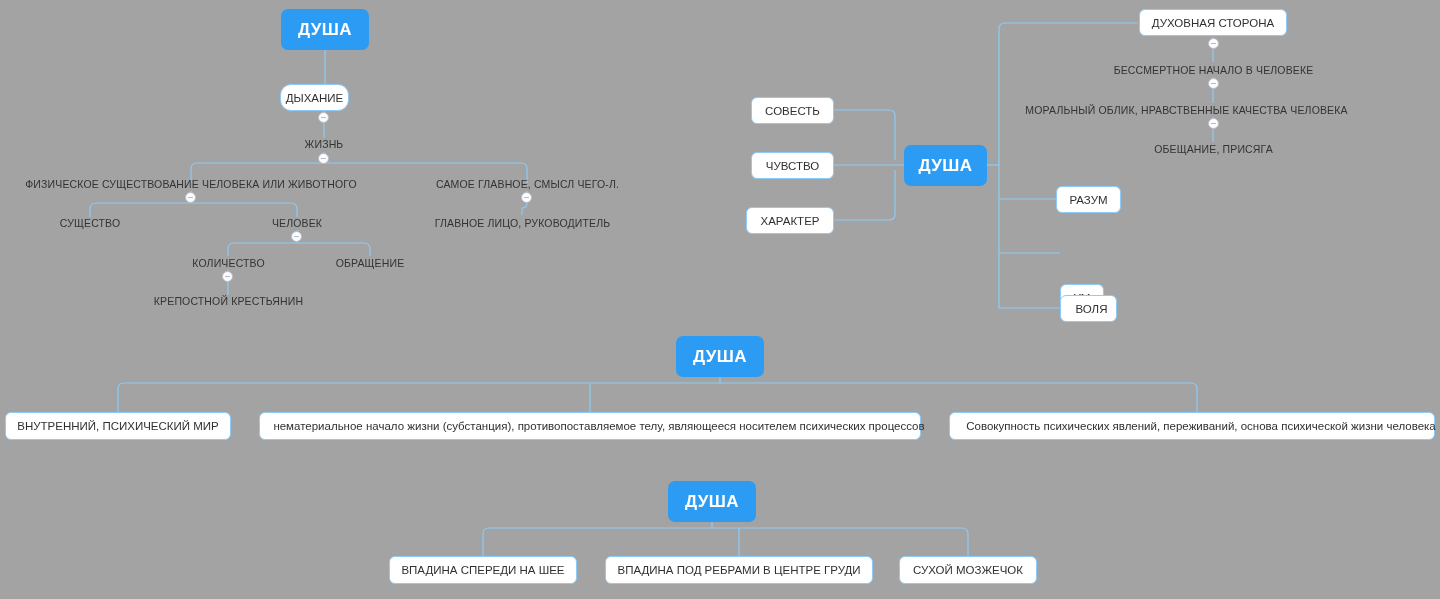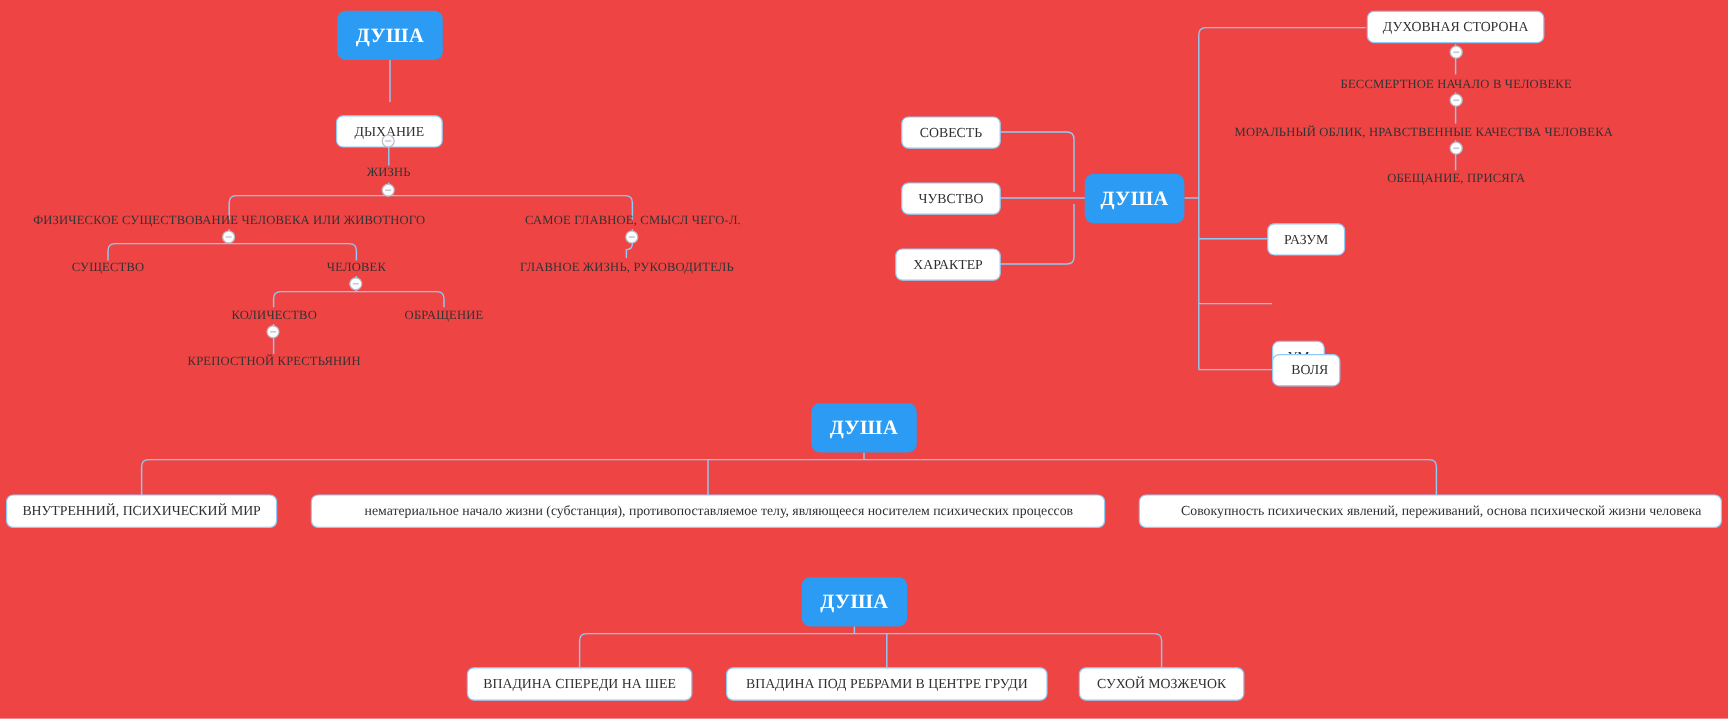--- a/index.html
+++ b/index.html
@@ -7,23 +7,22 @@
     padding: 0;
     background: #fbfcff;
   }
   body {
     font-family: "Liberation Sans", sans-serif;
   }
   #stage {
     position: relative;
     width: 1440px;
     height: 599px;
-    background: #ef4444;
+    background: #a3a3a3;
     overflow: hidden;
-    font-family: Liberation Serif, serif;
   }
   svg.wires {
     position: absolute;
     left: 0; top: 0;
     width: 1440px;
     height: 599px;
     pointer-events: none;
   }
   .node {
     position: absolute;
@@ -133,38 +132,38 @@
     <path d="M118,414 L118,389 Q118,383 124,383 L1191,383 Q1197,383 1197,389 L1197,414"></path>
     <path d="M590,383 L590,414"></path>
 
     <path d="M712,522 L712,528"></path>
     <path d="M483,556 L483,534 Q483,528 489,528 L962,528 Q968,528 968,534 L968,556"></path>
     <path d="M739,528 L739,556"></path>
   </svg>
 
   <div class="node root" style="left:281px; top:9px; width:88px;">ДУША</div>
 
-  <div class="node boxed" style="left:280px; top:96px; width:89px;">ДЫХАНИЕ</div>
+  <div class="node boxed" style="left:280px; top:84px; width:69px;border-radius:11px;">ДЫХАНИЕ</div>
   <div class="collapse" style="left:318px; top:112px;"></div>
 
   <div class="node plain" style="left:279px; top:137px; width:90px;">ЖИЗНЬ</div>
   <div class="collapse" style="left:318px; top:153px;"></div>
 
   <div class="node plain" style="left:35px; top:177px; width:312px;">ФИЗИЧЕСКОЕ СУЩЕСТВОВАНИЕ ЧЕЛОВЕКА ИЛИ ЖИВОТНОГО</div>
   <div class="collapse" style="left:185px; top:192px;"></div>
 
   <div class="node plain" style="left:443px; top:177px; width:169px;">САМОЕ ГЛАВНОЕ, СМЫСЛ ЧЕГО-Л.</div>
   <div class="collapse" style="left:521px; top:192px;"></div>
 
   <div class="node plain" style="left:54px; top:216px; width:72px;">СУЩЕСТВО</div>
 
   <div class="node plain" style="left:261px; top:216px; width:72px;">ЧЕЛОВЕК</div>
   <div class="collapse" style="left:291px; top:231px;"></div>
 
-  <div class="node plain" style="left:444px; top:216px; width:157px;">ГЛАВНОЕ ЖИЗНЬ, РУКОВОДИТЕЛЬ</div>
+  <div class="node plain" style="left:444px; top:216px; width:157px;">ГЛАВНОЕ ЛИЦО, РУКОВОДИТЕЛЬ</div>
 
   <div class="node plain" style="left:190px; top:256px; width:77px;text-align:center;">КОЛИЧЕСТВО</div>
   <div class="collapse" style="left:222px; top:271px;"></div>
 
   <div class="node plain" style="left:331px; top:256px; width:78px;">ОБРАЩЕНИЕ</div>
 
   <div class="node plain" style="left:157px; top:294px; width:143px;">КРЕПОСТНОЙ КРЕСТЬЯНИН</div>
 
   <div class="node root" style="left:904px; top:145px; width:83px;">ДУША</div>
 

